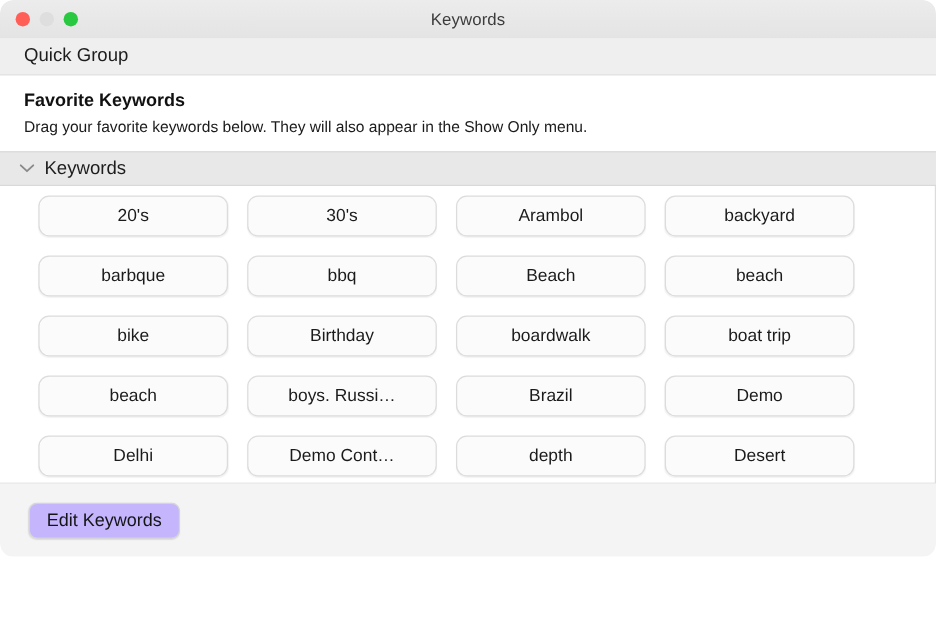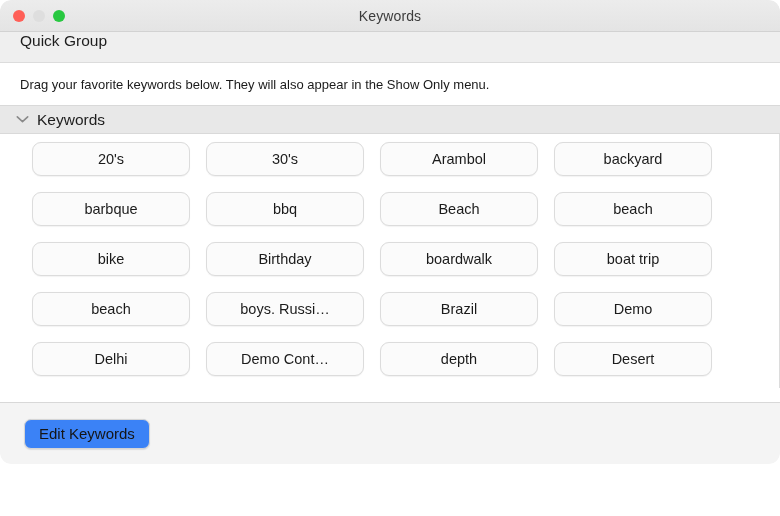--- a/index.html
+++ b/index.html
@@ -57,21 +57,21 @@
     letter-spacing: 0.1px;
     pointer-events: none;
   }
 
   
   .quickgroup {
     height: 31px;
     background: #efefef;
     border-bottom: 1px solid #dcdcdc;
     display: flex;
-    align-items: flex-start;
+    align-items: center;
     padding-left: 20px;
     box-sizing: border-box;
   }
   .quickgroup-label {
     font-size: 15.5px;
     color: #1d1d1d;
   }
 
   
   .fav-block {
@@ -166,21 +166,21 @@
     border-bottom-right-radius: 11px;
     display: flex;
     align-items: center;
     padding-left: 24px;
     box-sizing: border-box;
   }
   .edit-btn {
     font-family: "Liberation Sans", sans-serif;
     font-size: 15px;
     color: #151515;
-    background: #3b82f6;
+    background: #c4b5fd;
     border: 1px solid #d5d5d5;
     border-radius: 7px;
     padding: 0 14px;
     height: 30px;
     line-height: 28px;
     box-shadow: 0 0.5px 1.2px rgba(0,0,0,0.10);
     cursor: default;
   }
 </style>
 </head>
@@ -195,20 +195,21 @@
       <span class="light zoom"></span>
     </div>
     <div class="window-title">Keywords</div>
   </div>
 
   <div class="quickgroup">
     <span class="quickgroup-label">Quick Group</span>
   </div>
 
   <div class="fav-block">
+    <div class="fav-title">Favorite Keywords</div>
     <div class="fav-desc">Drag your favorite keywords below. They will also appear in the Show Only menu.</div>
   </div>
 
   <div class="section-header">
     <span class="chevron">
       <svg width="13" height="9" viewBox="0 0 13 9">
         <path d="M1.3 1.8 L6.5 6.6 L11.7 1.8" fill="none" stroke="#8a8a8a" stroke-width="1.6" stroke-linecap="round" stroke-linejoin="round"></path>
       </svg>
     </span>
     <span class="section-title">Keywords</span>

